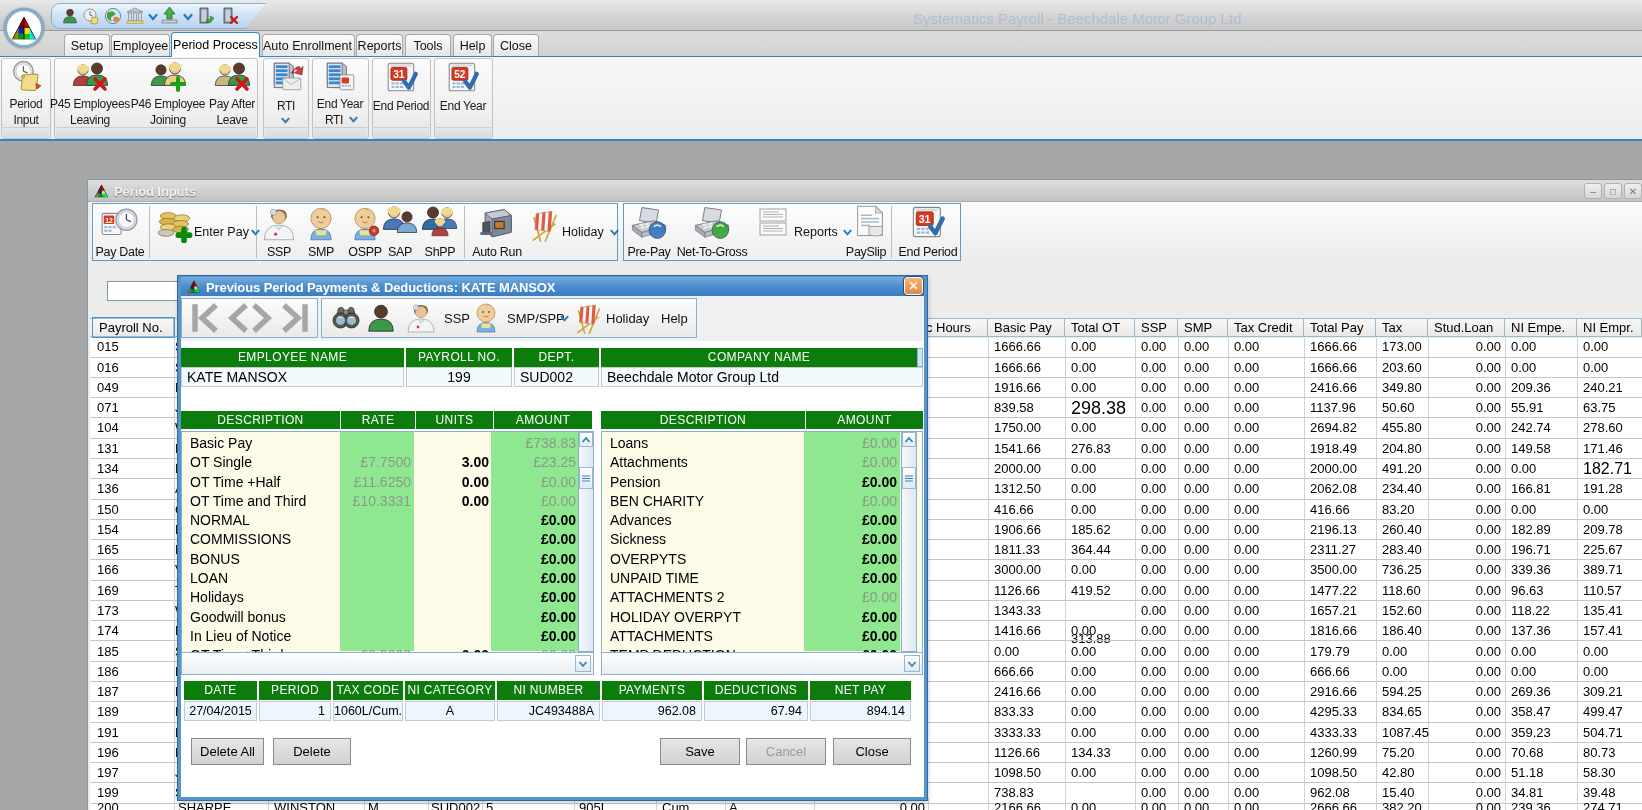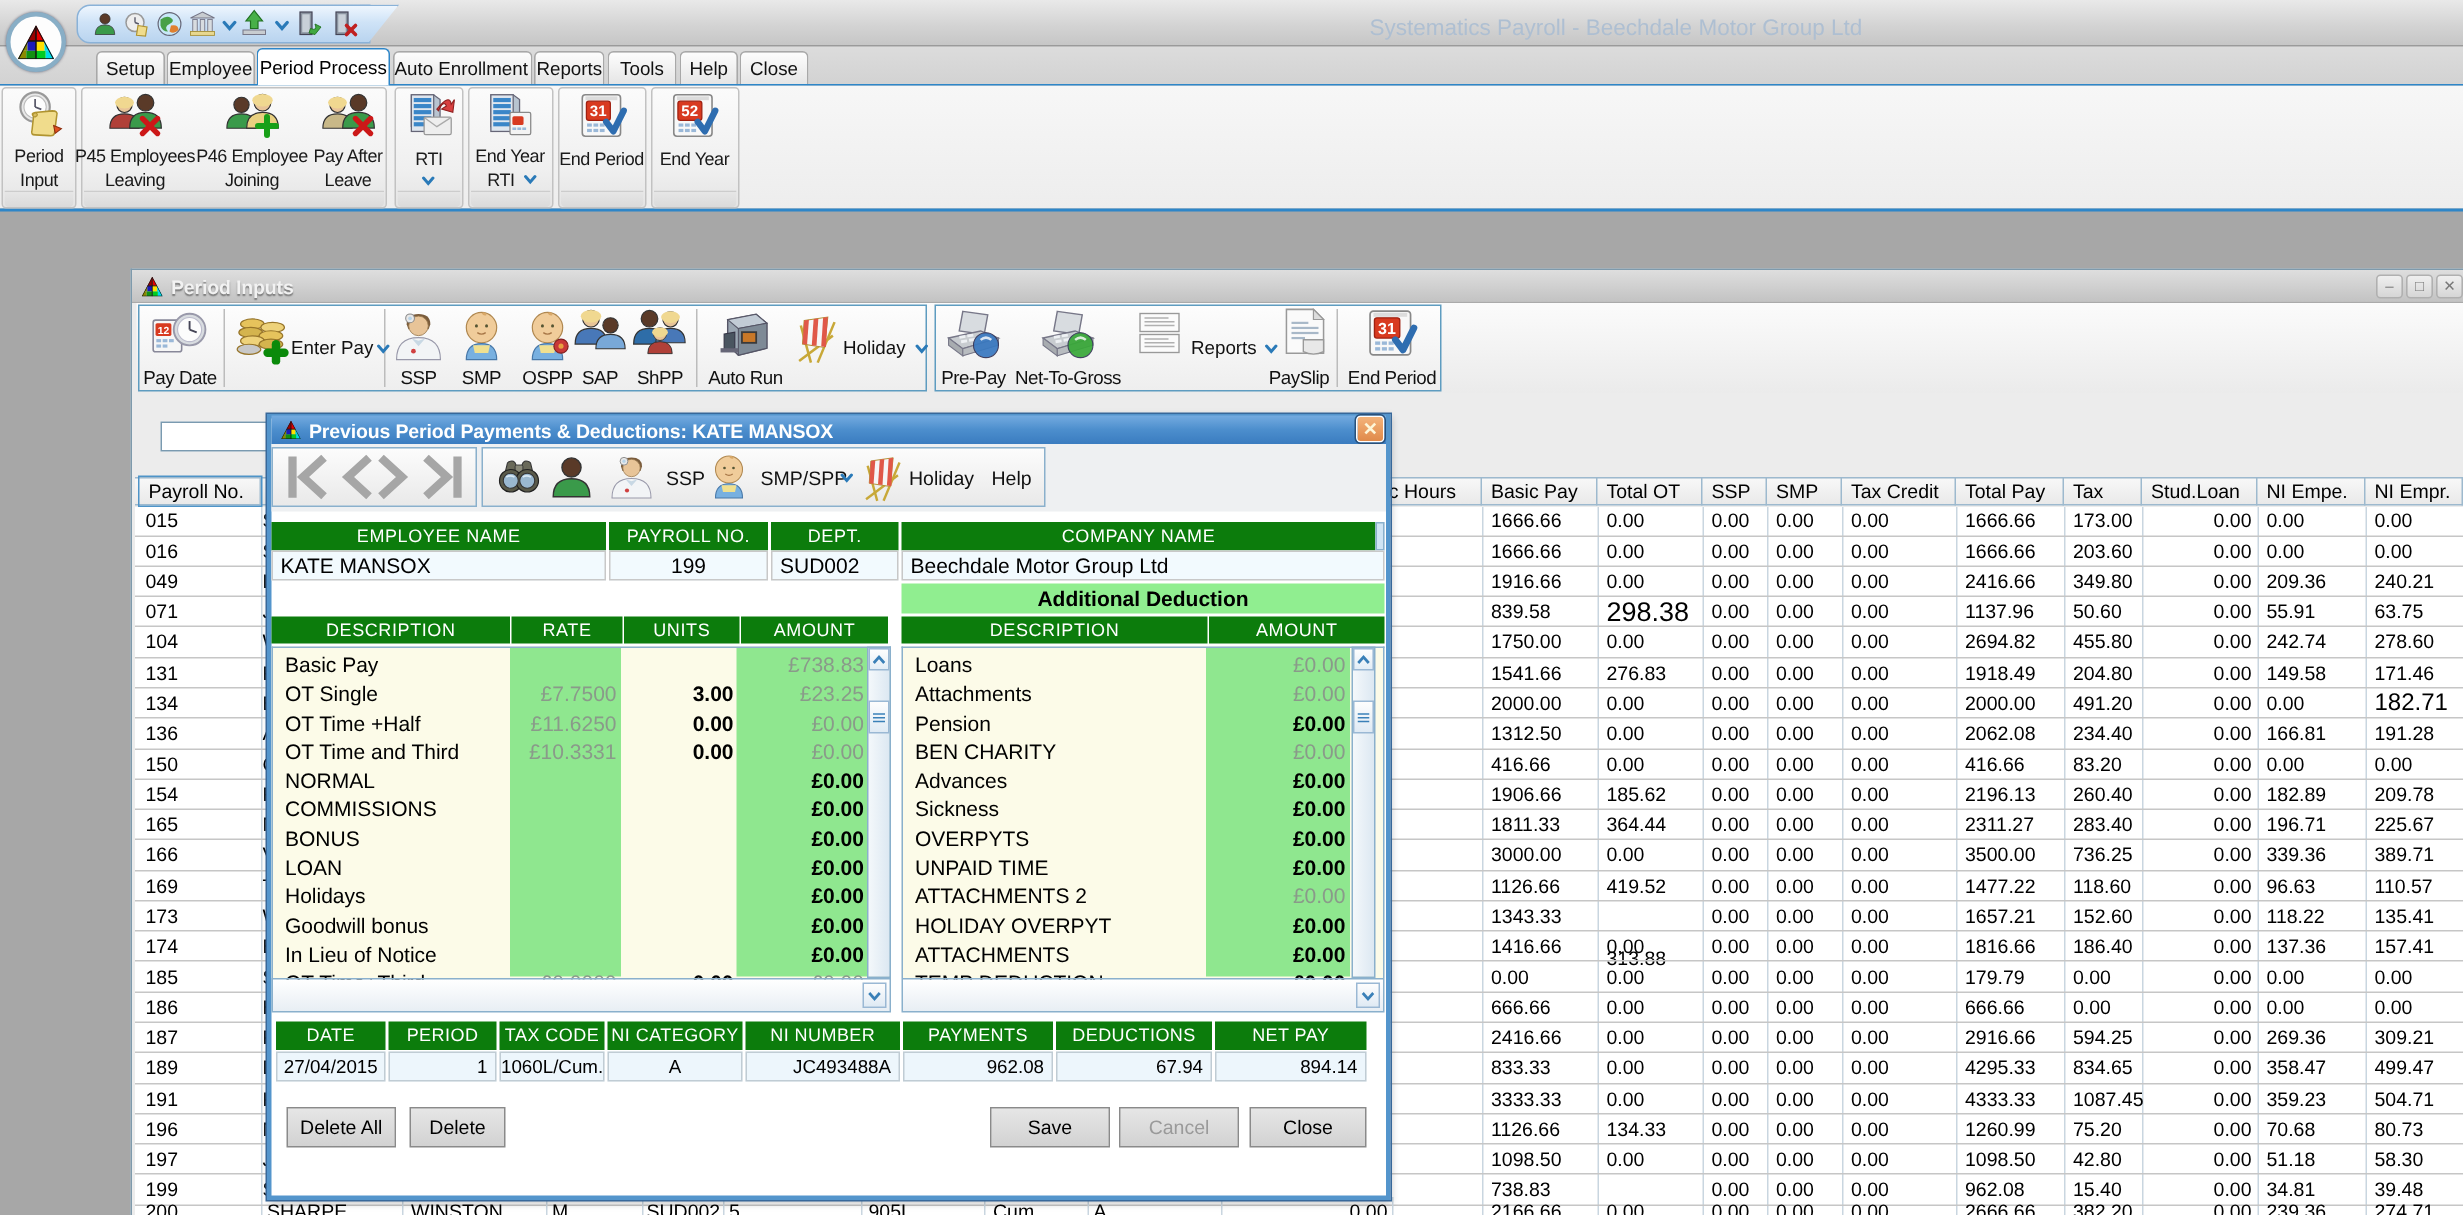--- a/index.html
+++ b/index.html
@@ -938,21 +938,20 @@
     <div class="abs" style="left:661px;top:311px;font-size:13px;color:#111;">Help</div>
     <div class="abs" style="left:181px;top:348px;width:223px;height:19px;background:#0c7c0c;color:#fff;font-size:12px;letter-spacing:0.4px;text-align:center;line-height:19px;">EMPLOYEE NAME</div>
     <div class="abs" style="left:406px;top:348px;width:106px;height:19px;background:#0c7c0c;color:#fff;font-size:12px;letter-spacing:0.4px;text-align:center;line-height:19px;">PAYROLL NO.</div>
     <div class="abs" style="left:514px;top:348px;width:85px;height:19px;background:#0c7c0c;color:#fff;font-size:12px;letter-spacing:0.4px;text-align:center;line-height:19px;">DEPT.</div>
     <div class="abs" style="left:601px;top:348px;width:316px;height:19px;background:#0c7c0c;color:#fff;font-size:12px;letter-spacing:0.4px;text-align:center;line-height:19px;">COMPANY NAME</div>
     <div class="abs" style="left:917px;top:348px;width:6px;height:19px;background:#cfe4f4;border:1px solid #8ab0cc;"></div>
     <div class="abs" style="left:181px;top:367px;width:223px;height:20px;background:#f2fafe;border:1px solid #c8c8c8;font-size:14px;text-align:left;line-height:19px;padding-left:5px;white-space:nowrap;overflow:hidden;">KATE MANSOX</div>
     <div class="abs" style="left:406px;top:367px;width:106px;height:20px;background:#f2fafe;border:1px solid #c8c8c8;font-size:14px;text-align:center;line-height:19px;white-space:nowrap;overflow:hidden;">199</div>
     <div class="abs" style="left:514px;top:367px;width:85px;height:20px;background:#f2fafe;border:1px solid #c8c8c8;font-size:14px;text-align:left;line-height:19px;padding-left:5px;white-space:nowrap;overflow:hidden;">SUD002</div>
     <div class="abs" style="left:601px;top:367px;width:322px;height:20px;background:#f2fafe;border:1px solid #c8c8c8;font-size:14px;text-align:left;line-height:19px;padding-left:5px;white-space:nowrap;overflow:hidden;">Beechdale Motor Group Ltd</div>
-    <div class="abs" style="left:601px;top:389px;width:322px;height:20px;background:#90ee90;font-size:14px;font-weight:bold;text-align:center;line-height:20px;">Additional Deduction</div>
     <div class="abs" style="left:181px;top:411px;width:159px;height:18px;background:#0c7c0c;color:#fff;font-size:12px;letter-spacing:0.4px;text-align:center;line-height:18px;">DESCRIPTION</div>
     <div class="abs" style="left:341px;top:411px;width:74px;height:18px;background:#0c7c0c;color:#fff;font-size:12px;letter-spacing:0.4px;text-align:center;line-height:18px;">RATE</div>
     <div class="abs" style="left:416px;top:411px;width:77px;height:18px;background:#0c7c0c;color:#fff;font-size:12px;letter-spacing:0.4px;text-align:center;line-height:18px;">UNITS</div>
     <div class="abs" style="left:494px;top:411px;width:98px;height:18px;background:#0c7c0c;color:#fff;font-size:12px;letter-spacing:0.4px;text-align:center;line-height:18px;">AMOUNT</div>
     <div class="abs" style="left:601px;top:411px;width:204px;height:18px;background:#0c7c0c;color:#fff;font-size:12px;letter-spacing:0.4px;text-align:center;line-height:18px;">DESCRIPTION</div>
     <div class="abs" style="left:806px;top:411px;width:117px;height:18px;background:#0c7c0c;color:#fff;font-size:12px;letter-spacing:0.4px;text-align:center;line-height:18px;">AMOUNT</div>
     <div class="abs" style="left:181px;top:431px;width:413px;height:221px;background:#fcfbe8;border:1px solid #8ab0cc;border-bottom:none;overflow:hidden;" id="listL"></div>
     <div class="abs" style="left:601px;top:431px;width:322px;height:221px;background:#fcfbe8;border:1px solid #8ab0cc;border-bottom:none;overflow:hidden;" id="listR"></div>
     <div class="abs" style="left:340px;top:432px;width:74px;height:219px;background:#8fe78f;"></div>
     <div class="abs" style="left:491px;top:432px;width:87px;height:219px;background:#8fe78f;"></div>
@@ -1059,16 +1058,16 @@
     <div class="abs" style="left:810px;top:681px;width:101px;height:19px;background:#0c7c0c;color:#fff;font-size:12px;letter-spacing:0.3px;text-align:center;line-height:19px;">NET PAY</div>
     <div class="abs" style="left:184px;top:701px;width:73px;height:20px;background:#edf6fc;border:1px solid #c0ccd4;font-size:12.5px;text-align:center;line-height:19px;white-space:nowrap;">27/04/2015</div>
     <div class="abs" style="left:259px;top:701px;width:72px;height:20px;background:#edf6fc;border:1px solid #c0ccd4;font-size:12.5px;text-align:right;line-height:19px;padding-right:5px;white-space:nowrap;">1</div>
     <div class="abs" style="left:333px;top:701px;width:70px;height:20px;background:#edf6fc;border:1px solid #c0ccd4;font-size:12.5px;text-align:center;line-height:19px;white-space:nowrap;">1060L/Cum.</div>
     <div class="abs" style="left:405px;top:701px;width:90px;height:20px;background:#edf6fc;border:1px solid #c0ccd4;font-size:12.5px;text-align:center;line-height:19px;white-space:nowrap;">A</div>
     <div class="abs" style="left:497px;top:701px;width:103px;height:20px;background:#edf6fc;border:1px solid #c0ccd4;font-size:12.5px;text-align:right;line-height:19px;padding-right:5px;white-space:nowrap;">JC493488A</div>
     <div class="abs" style="left:602px;top:701px;width:100px;height:20px;background:#edf6fc;border:1px solid #c0ccd4;font-size:12.5px;text-align:right;line-height:19px;padding-right:5px;white-space:nowrap;">962.08</div>
     <div class="abs" style="left:704px;top:701px;width:104px;height:20px;background:#edf6fc;border:1px solid #c0ccd4;font-size:12.5px;text-align:right;line-height:19px;padding-right:5px;white-space:nowrap;">67.94</div>
     <div class="abs" style="left:810px;top:701px;width:101px;height:20px;background:#edf6fc;border:1px solid #c0ccd4;font-size:12.5px;text-align:right;line-height:19px;padding-right:5px;white-space:nowrap;">894.14</div>
     <div class="abs" style="left:191px;top:738px;width:73px;height:27px;background:linear-gradient(#e6e6e6,#d2d2d2);border:1px solid #8a8a8a;font-size:13px;color:#000;text-align:center;line-height:26px;">Delete All</div>
-    <div class="abs" style="left:273px;top:738px;width:64px;height:27px;background:linear-gradient(#e6e6e6,#d2d2d2);border:1px solid #8a8a8a;font-size:13px;color:#000;text-align:center;line-height:26px;">Delete</div>
+    <div class="abs" style="left:273px;top:738px;width:78px;height:27px;background:linear-gradient(#e6e6e6,#d2d2d2);border:1px solid #8a8a8a;font-size:13px;color:#000;text-align:center;line-height:26px;">Delete</div>
     <div class="abs" style="left:660px;top:738px;width:80px;height:27px;background:linear-gradient(#e6e6e6,#d2d2d2);border:1px solid #8a8a8a;font-size:13px;color:#000;text-align:center;line-height:26px;">Save</div>
     <div class="abs" style="left:746px;top:738px;width:80px;height:27px;background:linear-gradient(#e6e6e6,#d2d2d2);border:1px solid #8a8a8a;font-size:13px;color:#9a9a9a;text-align:center;line-height:26px;">Cancel</div>
     <div class="abs" style="left:833px;top:738px;width:78px;height:27px;background:linear-gradient(#e6e6e6,#d2d2d2);border:1px solid #8a8a8a;font-size:13px;color:#000;text-align:center;line-height:26px;">Close</div>
 </div>
 </body></html>

